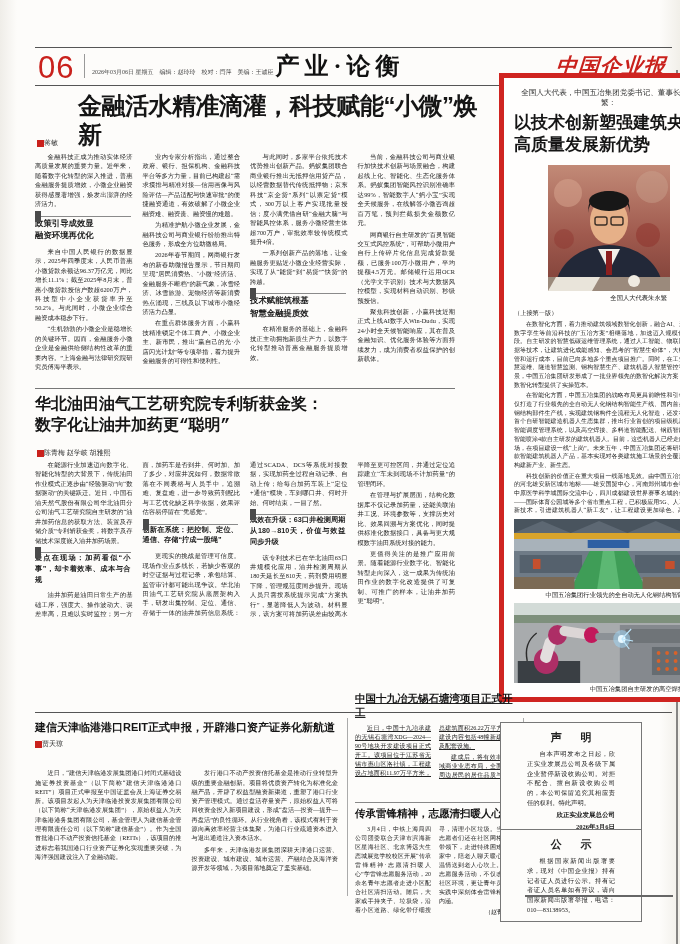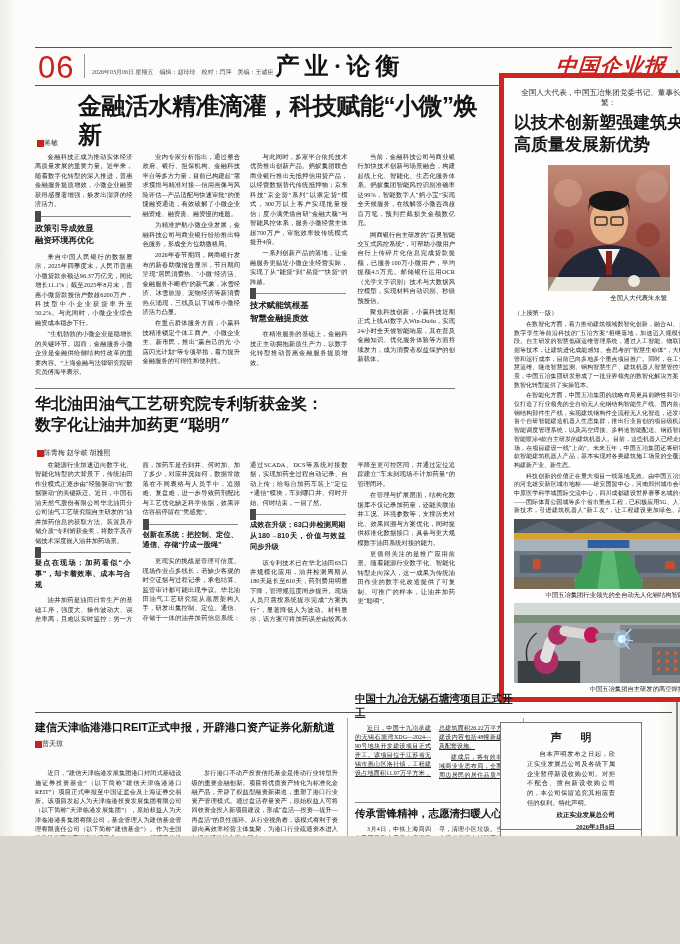--- a/index.html
+++ b/index.html
@@ -1,16 +1,16 @@
 <!DOCTYPE html>
 <html><head>
 <meta charset="utf-8">
 <style>
   html,body{margin:0;padding:0;background:#d9d6d0;}
-  .page{position:relative;width:680px;height:836px;margin:0 auto;overflow:hidden;
+  .page{position:relative;width:680px;height:944px;margin:0 auto;overflow:hidden;
         background:linear-gradient(90deg,#efede8 0,#fdfcfa 2.5%,#fdfcfa 97%,#f1efe9 100%);
         font-family:"Liberation Serif",serif;color:#222;}
   .hl{font-family:"Liberation Sans",sans-serif;font-weight:900;color:#151515;}
   .rule{position:absolute;background:#555;height:1px;}
   .vrule{position:absolute;background:#aaa;width:1px;}
   .page-edge{position:absolute;right:2px;top:70px;bottom:0;width:2px;background:#3c3c3c;opacity:.6;}
 
   
   .page-num{position:absolute;left:38px;top:50px;font-family:"Liberation Sans",sans-serif;
             font-size:31px;color:#c9211c;letter-spacing:1px;}
@@ -18,21 +18,21 @@
   .dateline{position:absolute;left:92px;top:68px;font-size:6px;color:#444;width:210px;}
   .section-title{position:absolute;left:50%;top:50px;transform:translateX(-50%);
                  font-size:24px;font-weight:bold;letter-spacing:5px;color:#111;}
   .masthead{position:absolute;right:14px;top:52px;color:#c9211c;font-size:21px;font-weight:bold;
             font-style:italic;transform:skewX(-4deg);letter-spacing:1px;}
 
   
   .cols{column-gap:10px;font-size:6.3px;line-height:1.5;text-align:justify;overflow:hidden;}
   .cols p{margin:0 0 2px;text-indent:2em;}
   .sub{font-family:"Liberation Sans",sans-serif;font-weight:bold;font-size:8.4px;line-height:1.5;
-       white-space:pre-line;margin:7px 2px 5px 0;padding-top:5px;border-top:1px solid #8a8a8a;
+       white-space:pre-line;margin:7px 2px 5px 0;border-top:1px solid #8a8a8a;
        position:relative;text-indent:0;break-inside:avoid;}
   .sub::before{content:"";position:absolute;top:-6px;left:0;width:6px;height:11px;background:#4a4a4a;}
   .sub2{font-size:7.2px;}
   .byline{font-size:7px;color:#333;display:flex;align-items:center;}
   .byline .sq{width:7px;height:7px;background:#c9211c;display:inline-block;flex:0 0 auto;}
 
   
   .lead-headline{position:absolute;left:35px;top:92px;width:420px;font-size:24px;letter-spacing:-0.5px;line-height:1.2;margin-left:43px;}
   .lead-byline{position:absolute;left:37px;top:138px;}
   .lead-cols{position:absolute;left:35px;top:152px;width:420px;height:233px;column-count:4;}

